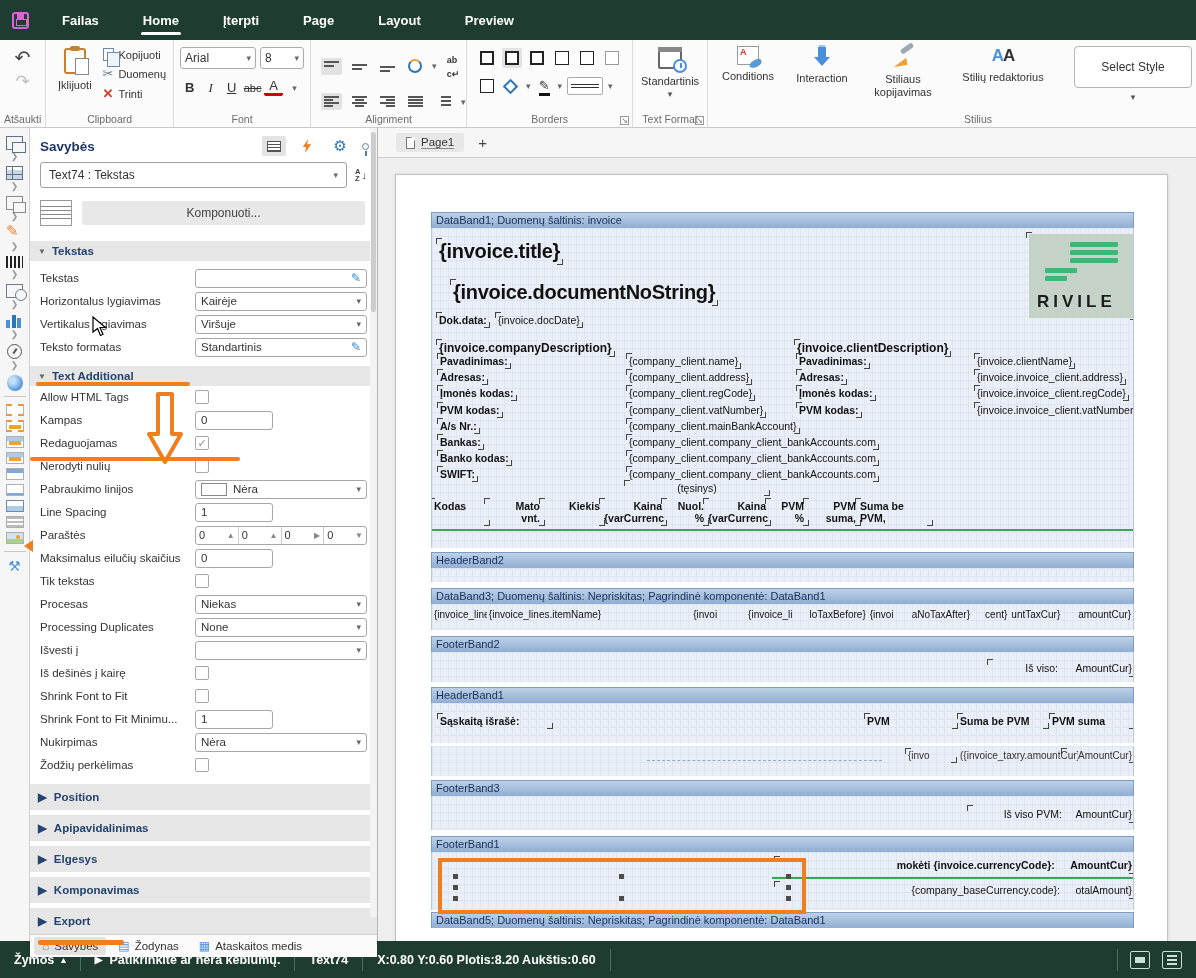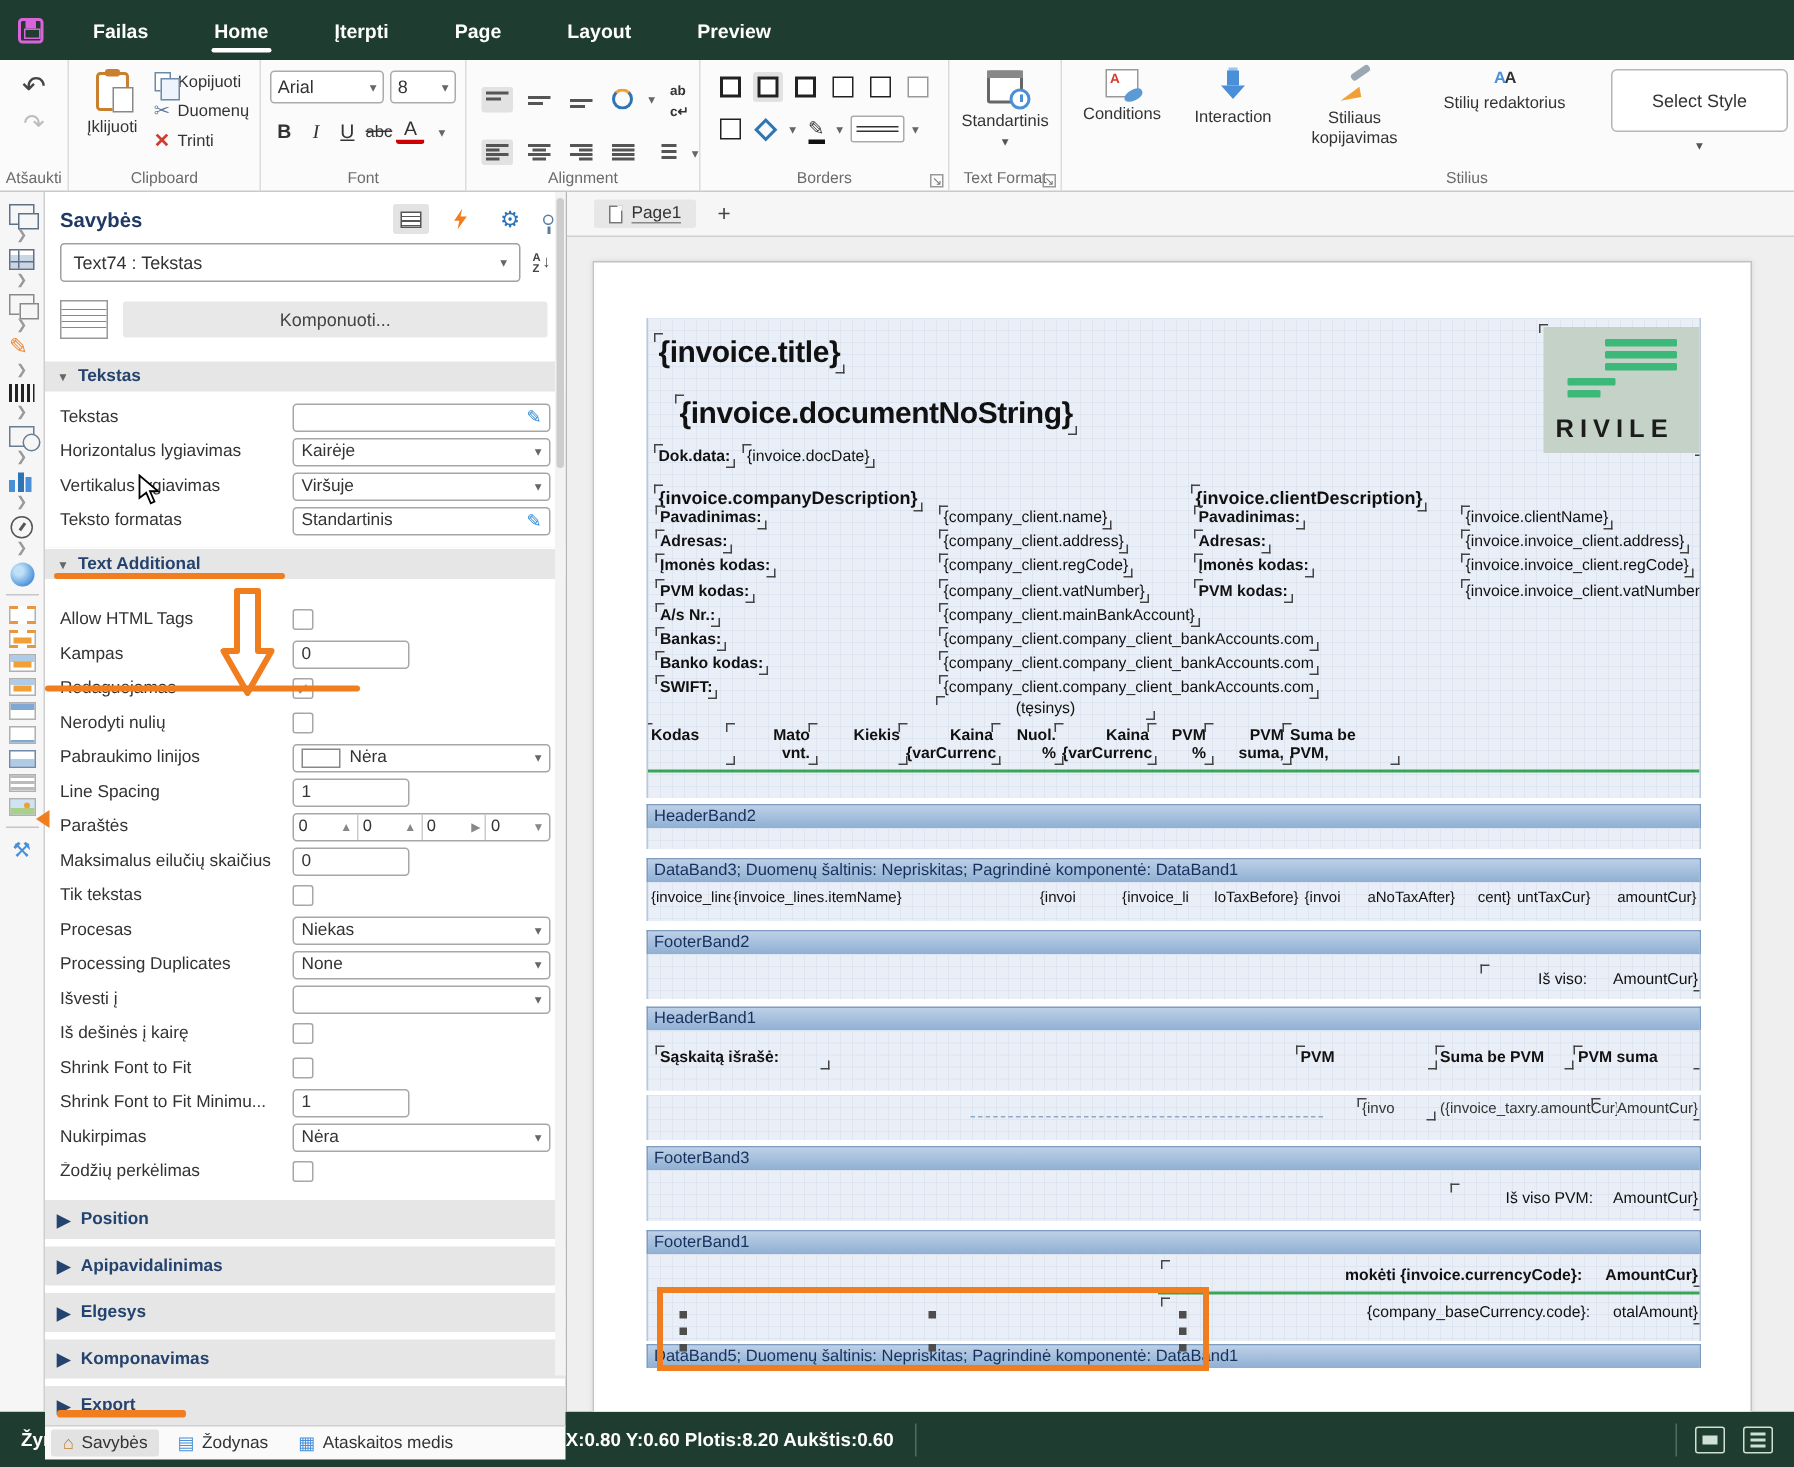--- a/index.html
+++ b/index.html
@@ -86,21 +86,21 @@
   .stybtn .cap { font-size:11px; color:#333; margin-top:5px; line-height:1.15; }
   .condico { width:22px; height:19px; border:1px solid #999; background:#fff; position:relative; }
   .condico::before { content:"A"; position:absolute; left:2px; top:0px; color:#d23b2e; font-size:9px; font-weight:bold; }
   .condico::after { content:""; position:absolute; right:-4px; bottom:-3px; width:13px; height:7px; background:#5a9bd5; border-radius:60% 40% 50% 50%; transform:rotate(-25deg); }
   .interico { width:16px; height:20px; position:relative; margin-top:1px; }
   .interico .shaft { position:absolute; left:4px; top:0; width:8px; height:10px; background:#4a90d9; box-shadow:0 -3px 0 -1px #9ec6ea; }
   .interico .head { position:absolute; left:0; top:10px; border-left:8px solid transparent; border-right:8px solid transparent; border-top:9px solid #4a90d9; }
   .brushico { width:24px; height:22px; position:relative; }
   .brushico .handle { position:absolute; right:1px; top:0; width:14px; height:5px; background:#9aa7b4; transform:rotate(-35deg); border-radius:2px; }
   .brushico .bris { position:absolute; left:2px; bottom:2px; width:0; height:0; border-top:7px solid transparent; border-right:14px solid #f0a035; transform:rotate(-10deg); }
-  .aaico { font-weight:bold; font-size:11px; letter-spacing:-1px; }
+  .aaico { font-weight:bold; font-size:17px; letter-spacing:-1px; }
   .aaico .a1 { color:#4a90d9; } .aaico .a2 { color:#333; }
   .selstyle { margin-left:14px; display:flex; flex-direction:column; align-items:center; }
   .selstylebtn { width:118px; height:42px; border:1px solid #b5b5b5; border-radius:4px; background:#fff; display:flex; align-items:center; justify-content:center; font-size:12px; color:#333; }
   .selstyle .chev { font-size:9px; color:#555; margin-top:4px; }
 
   
   .main { display:flex; height:813px; }
 
   
   .toolstrip { width:30px; background:#f6f6f6; border-right:1px solid #cfcfcf; display:flex; flex-direction:column; align-items:center; padding-top:6px; }
@@ -614,21 +614,21 @@
               <span class="pencil">✎</span>
             </div>
           </div>
         </div>
       </div>
 
     <div class="psec">
         <span class="tri">▼</span>
         <span>Text Additional</span>
       </div>
-    <div class="prows" id="rows-textadd" style="padding-top:16px">
+    <div class="prows" id="rows-textadd" style="padding-top:0">
         <div class="prow">
           <div class="plabel">Allow HTML Tags</div>
           <div class="pctrl">
             <div class="cb"></div>
           </div>
         </div>
         <div class="prow">
           <div class="plabel">Kampas</div>
           <div class="pctrl">
             <div class="tinput">0</div>
@@ -809,20 +809,21 @@
         <span class="pgico"></span>
         <span class="pglbl">Page1</span>
       </div>
       <div class="addtab">+</div>
     </div>
 
     <div class="page">
       <div class="bandstack">
 
         <div class="band">
+          <div class="bandbar">DataBand1; Duomenų šaltinis: invoice</div>
           <div class="bandbody" style="height:320px">
             <div class="abs big fld" style="left:7px;top:12px">{invoice.title}</div>
             <div class="abs big fld" style="left:21px;top:53px">{invoice.documentNoString}</div>
             <div class="abs flabel fld" style="left:7px;top:86px;width:48px">Dok.data:</div>
             <div class="abs fval fld" style="left:66px;top:86px">{invoice.docDate}</div>
             <div class="abs desc fld" style="left:7px;top:113px">{invoice.companyDescription}</div>
             <div class="abs desc fld" style="left:365px;top:113px">{invoice.clientDescription}</div>
             <div class="abs logo fld" style="left:597px;top:6px;width:104px;height:84px">
               <div class="bars-wrap">
                 <div class="gb" style="left:33px;top:2px;width:48px"></div>

